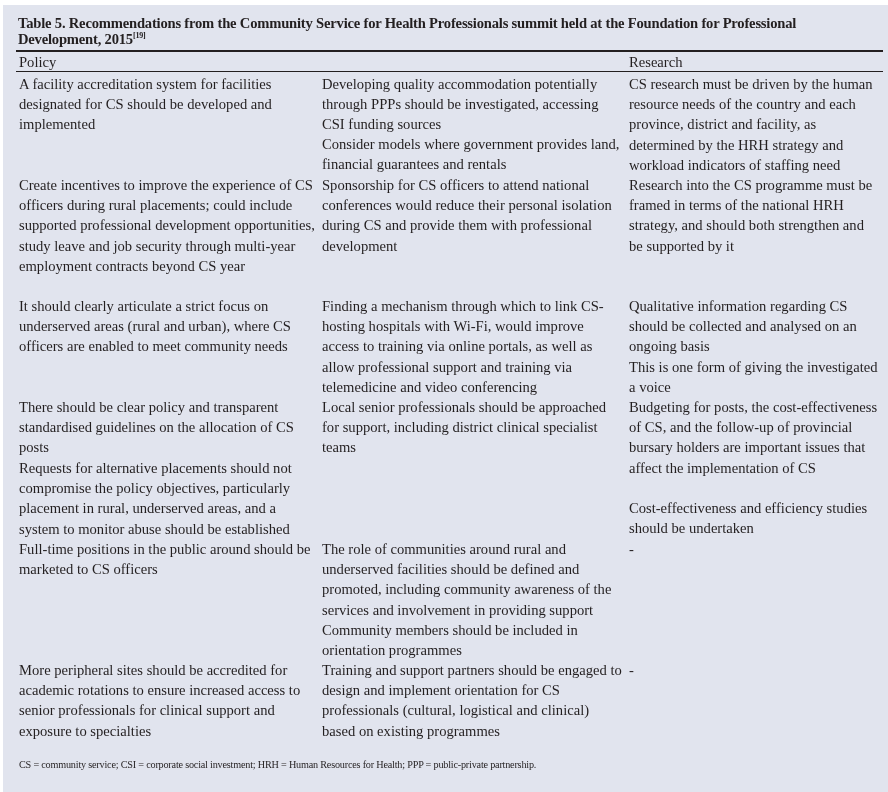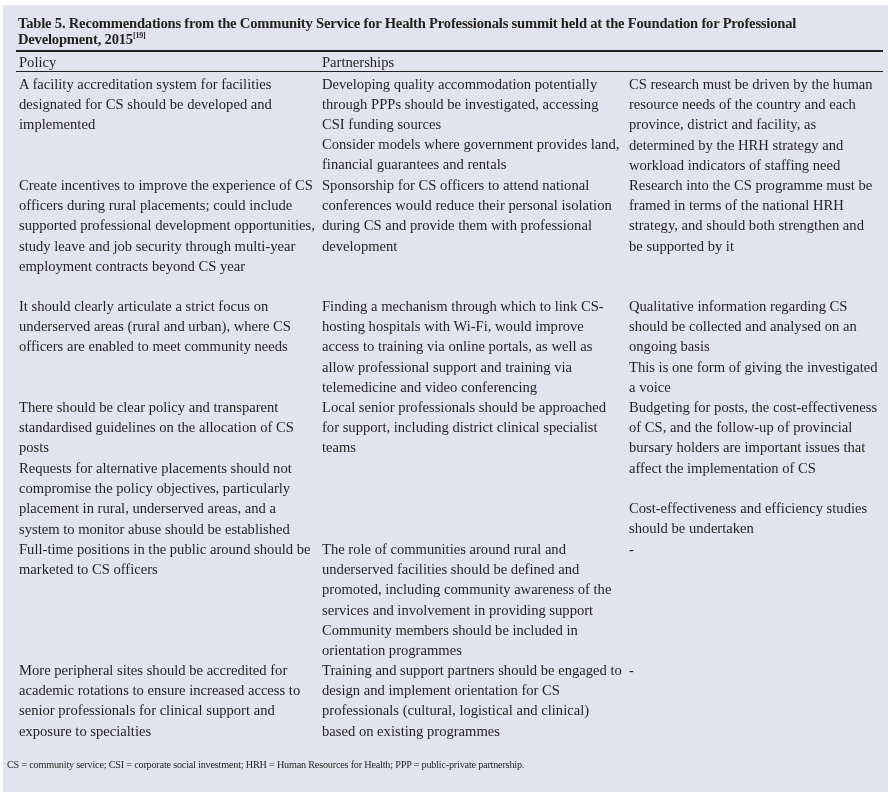--- a/index.html
+++ b/index.html
@@ -75,39 +75,39 @@
       width: 885px;
       font-size: 14.6px;
       line-height: 20.2px;
     }
     .cell {
       position: absolute;
       white-space: pre-line;
     }
     .footnote {
       position: absolute;
-      left: 4px;
+      left: 16px;
       top: 754px;
       font-size: 10.2px;
       line-height: 12px;
       letter-spacing: -0.2px;
     }
   </style>
 </head>
 <body>
 
 <div class="panel">
 
   <div class="caption"><span>Table 5. Recommendations from the Community Service for Health Professionals summit held at the Foundation for Professional Development, 2015</span><sup>[19]</sup></div>
 
   <div class="rule-thick" style="top:45px;"></div>
 
   <div class="header-row">
     <div class="hcell col-policy">Policy</div>
-    <div class="hcell col-partner">Partnerships</div>
+    <div class="hcell col-research">Research</div>
   </div>
 
   <div class="rule-thin" style="top:66px;"></div>
 
   <div class="body-area">
 
     <div class="cell col-policy" style="top:0px;">A facility accreditation system for facilities designated for CS should be developed and implemented</div>
     <div class="cell col-policy" style="top:101px;">Create incentives to improve the experience of CS officers during rural placements; could include supported professional development opportunities, study leave and job security through multi-year employment contracts beyond CS year</div>
     <div class="cell col-policy" style="top:222px;">It should clearly articulate a strict focus on underserved areas (rural and urban), where CS officers are enabled to meet community needs</div>
     <div class="cell col-policy" style="top:323px;">There should be clear policy and transparent standardised guidelines on the allocation of CS posts</div>

